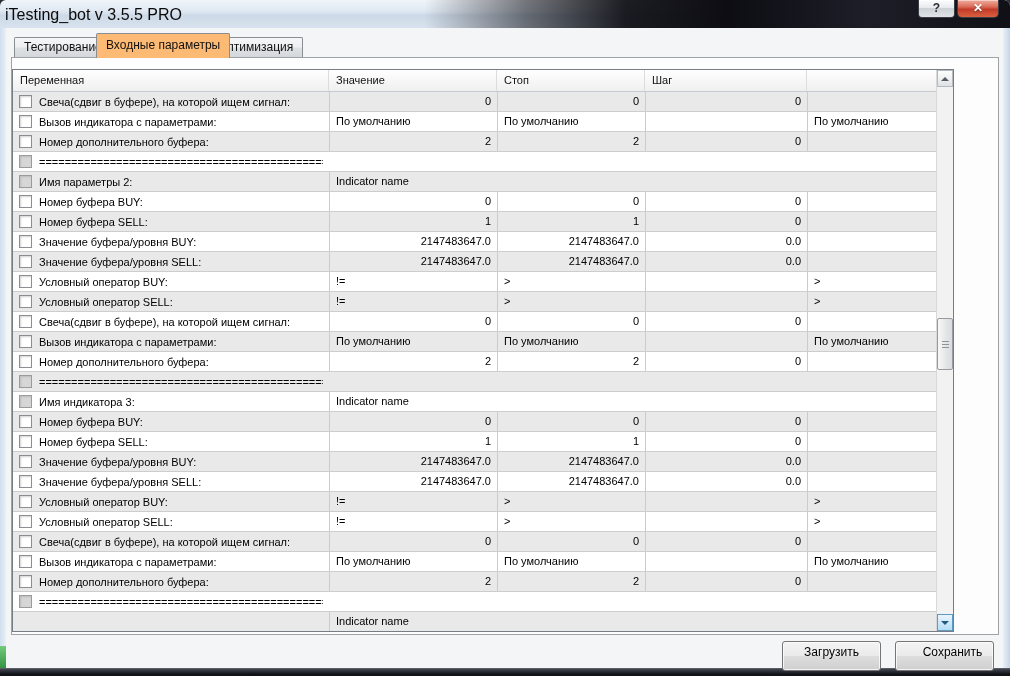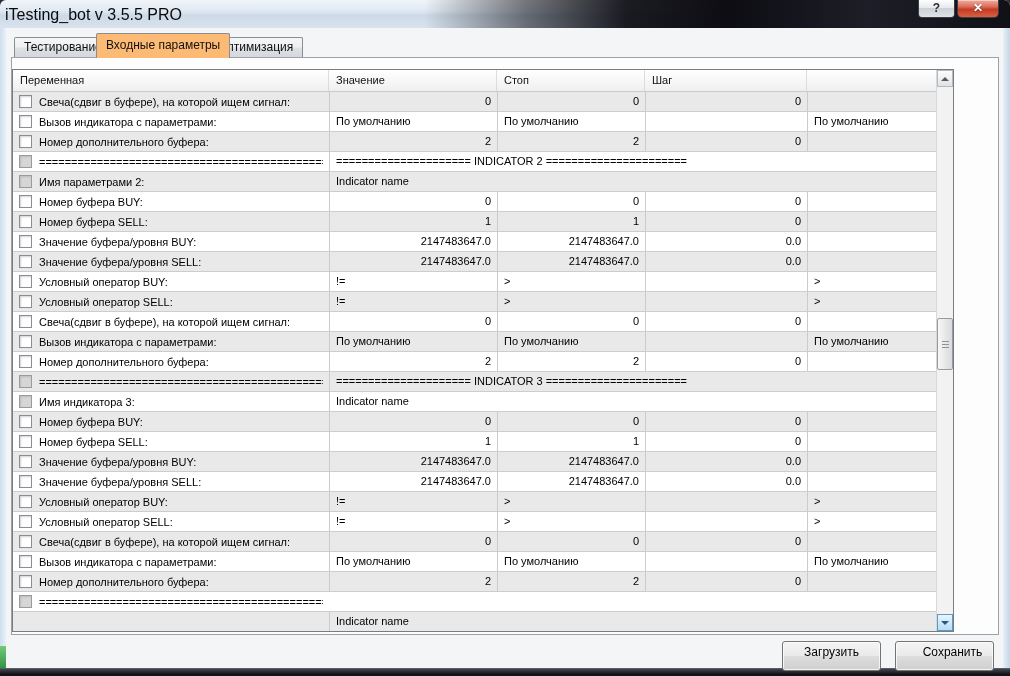--- a/index.html
+++ b/index.html
@@ -136,26 +136,25 @@
           <div class="cell r">2</div>
           <div class="cell r">2</div>
           <div class="cell r">0</div>
           <div class="cell r">0</div>
         </div>
         <div class="row even">
           <div class="cell label-cell">
             <span class="checkbox disabled"></span>
             <span class="lbl">===============================================</span>
           </div>
-          <div class="cell span4">===================== INDICATOR 2 ======================</div>
-        </div>
-        <div class="row odd">
-          <div class="cell label-cell">
-            <span class="checkbox disabled"></span>
-            <span class="lbl">Имя параметрами 2:</span>
+        </div>
+        <div class="row odd">
+          <div class="cell label-cell">
+            <span class="checkbox disabled"></span>
+            <span class="lbl">Имя параметры 2:</span>
           </div>
           <div class="cell span4">Indicator name</div>
         </div>
         <div class="row even">
           <div class="cell label-cell">
             <span class="checkbox"></span>
             <span class="lbl">Номер буфера BUY:</span>
           </div>
           <div class="cell r">0</div>
           <div class="cell r">0</div>
@@ -240,21 +239,20 @@
           <div class="cell r">2</div>
           <div class="cell r">2</div>
           <div class="cell r">0</div>
           <div class="cell r">0</div>
         </div>
         <div class="row odd">
           <div class="cell label-cell">
             <span class="checkbox disabled"></span>
             <span class="lbl">===============================================</span>
           </div>
-          <div class="cell span4">===================== INDICATOR 3 ======================</div>
         </div>
         <div class="row even">
           <div class="cell label-cell">
             <span class="checkbox disabled"></span>
             <span class="lbl">Имя индикатора 3:</span>
           </div>
           <div class="cell span4">Indicator name</div>
         </div>
         <div class="row odd">
           <div class="cell label-cell">

